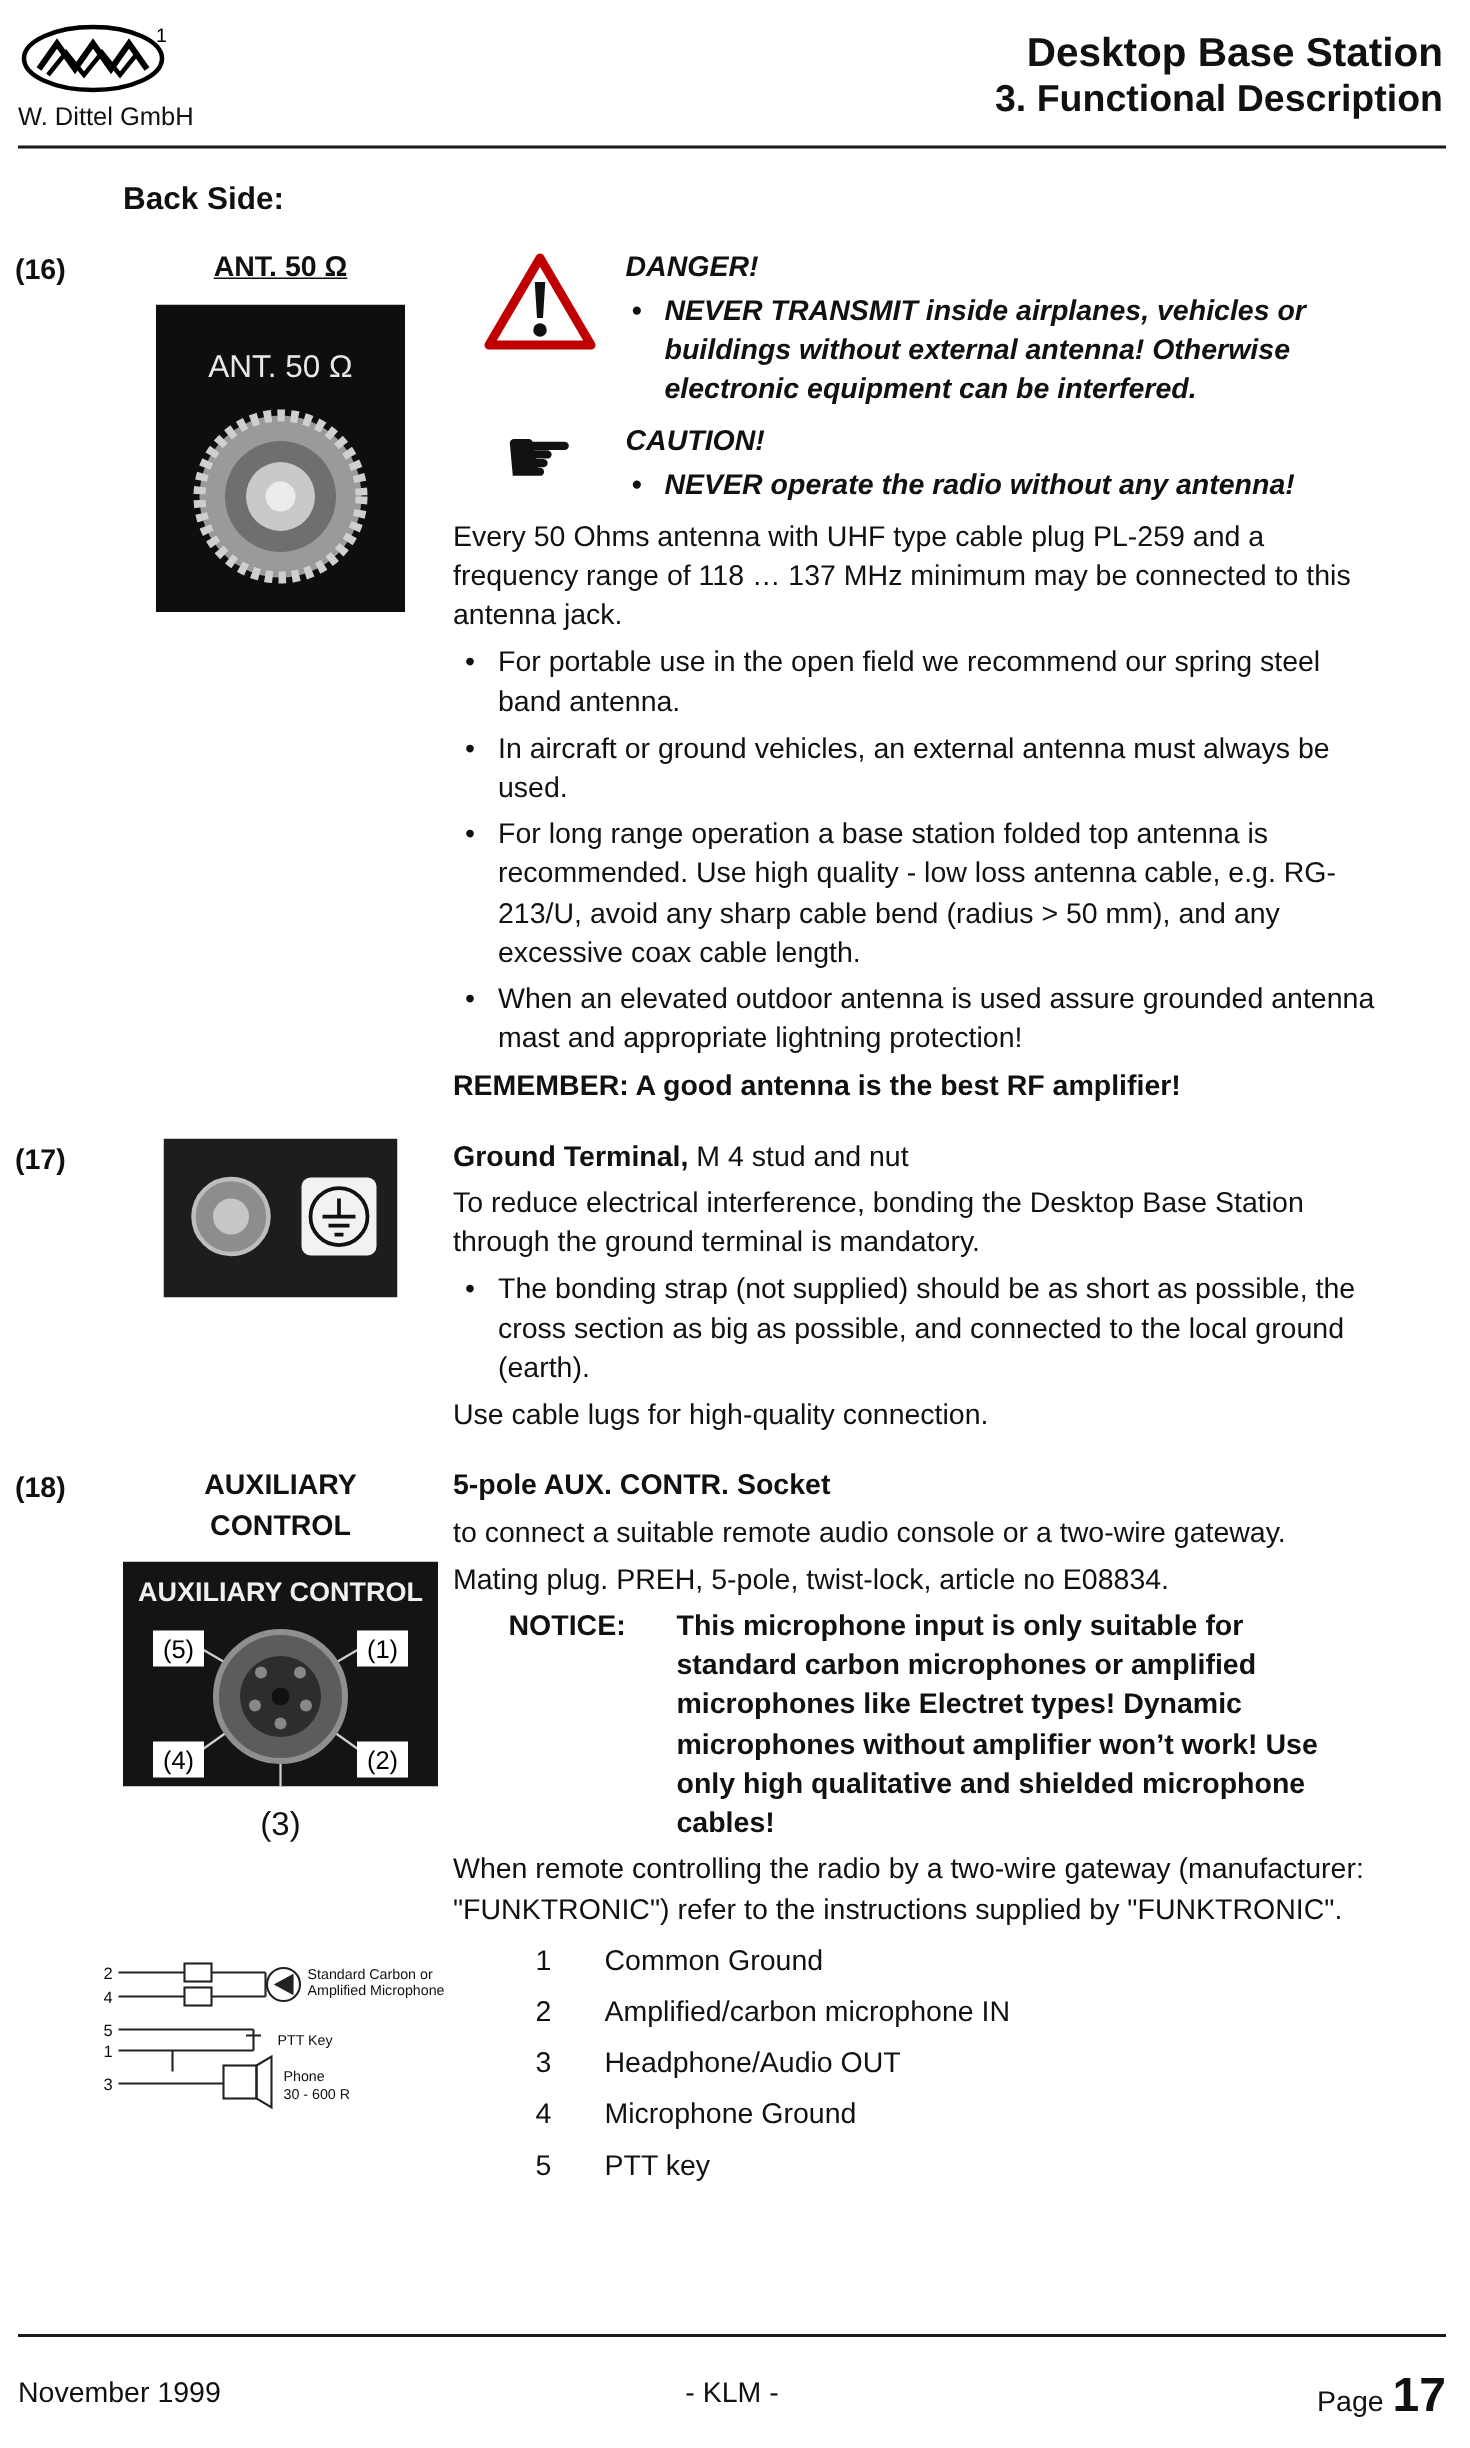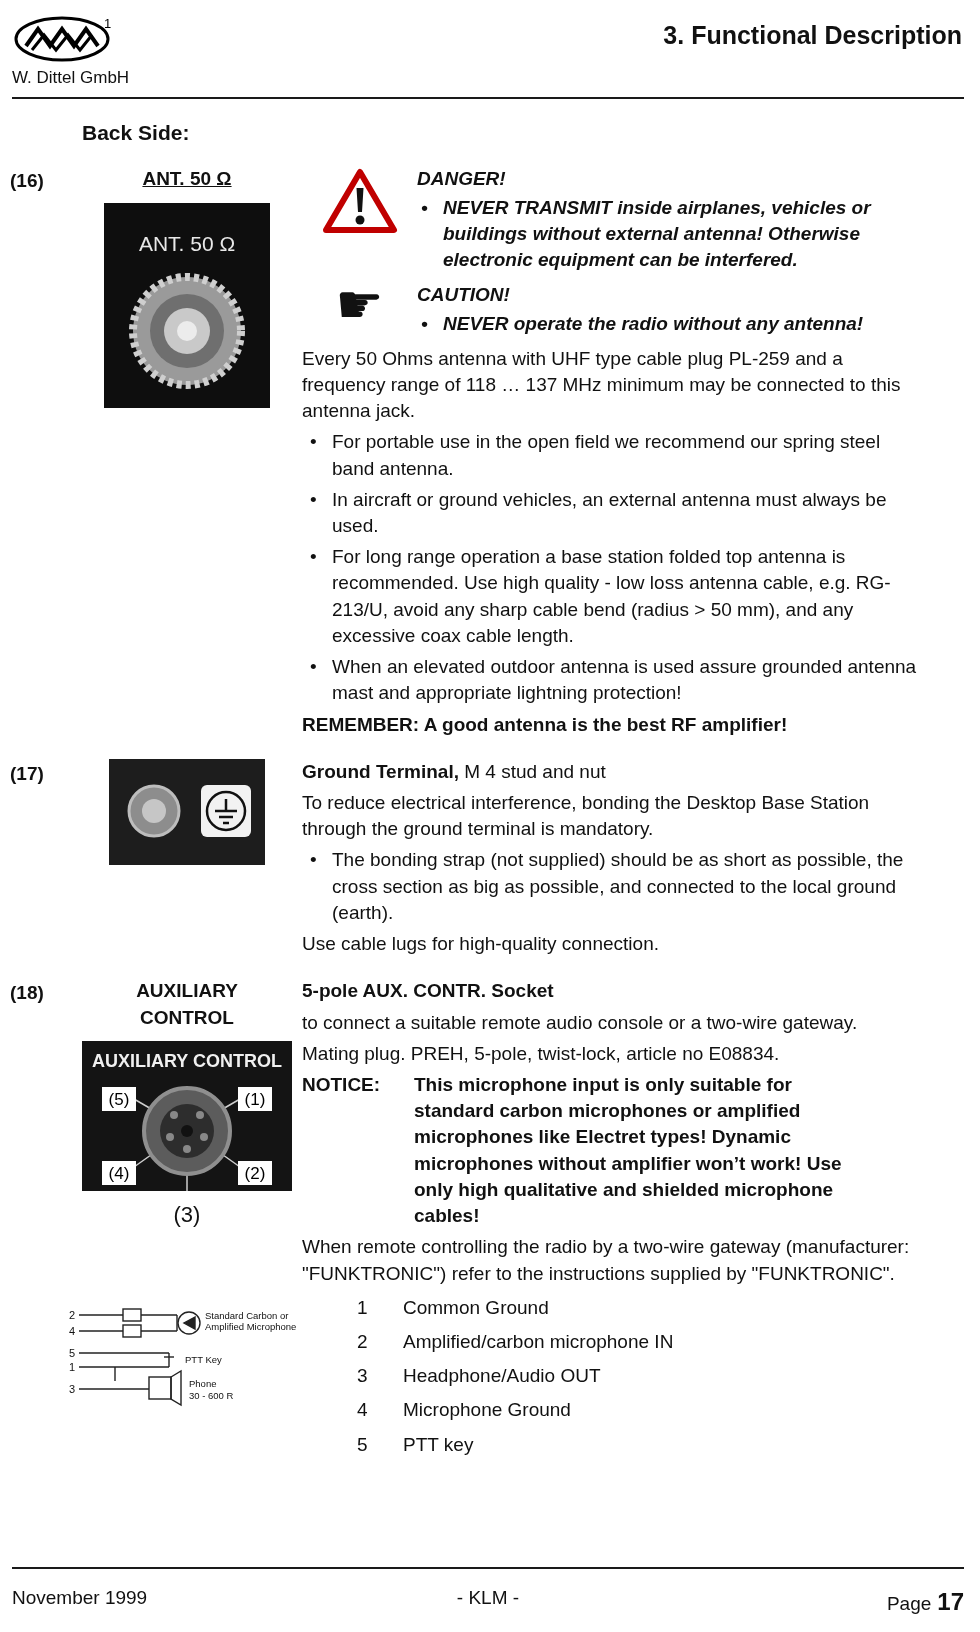--- a/index.html
+++ b/index.html
@@ -46,54 +46,55 @@
   .hand-glyph { font-family: "DejaVu Sans", sans-serif; font-size: 54px; line-height: 46px; color: #111; }
   
   .para { margin: 0 0 5px 0; }
   .bold { font-weight: bold; }
   .bullet-row { position: relative; padding-left: 30px; margin-bottom: 5px; }
   .bullet-row::before { content: "\2022"; position: absolute; left: 8px; top: 0; }
   .warn-bullet.bullet-row { padding-left: 26px; }
   .warn-bullet.bullet-row::before { left: 4px; }
   .remember { font-weight: bold; margin-top: 2px; }
   
-  .notice-row { display: flex; margin: 0 0 5px 0; }
+  .notice-row { display: flex; margin: 0 0 5px 0; justify-content: center; }
   .notice-label { flex: 0 0 112px; font-weight: bold; }
   .notice-text { font-weight: bold; max-width: 432px; }
   
   .pin-list { margin: 8px 0 0 55px; }
   .pin-row { display: flex; margin-bottom: 8px; }
   .pin-num { flex: 0 0 46px; }
   
   .footer-wrap { margin-top: auto; }
   .footer-rule { border-bottom: 2px solid #1a1a1a; margin: 0 2px; }
-  .footer { display: flex; align-items: flex-start; padding: 16px 2px 0 2px; }
+  .footer { display: flex; align-items: center; padding: 16px 2px 0 2px; }
   .footer > * { flex: 1; }
   .footer-center { text-align: center; }
   .footer-right { text-align: right; }
-  .page-num { font-weight: bold; font-size: 24px; margin-left: 6px; }
+  .page-num { font-weight: bold; font-size: 32px; margin-left: 6px; }
   svg text { font-family: "Liberation Sans", sans-serif; }
   .danger-stroke { stroke: #c00000; }
 </style>
 </head>
 <body>
 
 <div class="page">
 
   <header class="header">
     <div class="logo-block">
       <svg class="logo-mark" width="104" height="50" viewBox="0 0 104 50">
         <ellipse cx="50" cy="25" rx="46" ry="21" fill="none" stroke="#000" stroke-width="3"></ellipse>
         <polyline points="14,32 26,15 38,32 50,15 62,32 74,15 86,32" fill="none" stroke="#000" stroke-width="4"></polyline>
         <polyline points="20,36 32,21 44,36 56,21 68,36 80,21" fill="none" stroke="#000" stroke-width="3"></polyline>
         <text x="92" y="14" font-size="13" fill="#000">1</text>
       </svg>
       <div class="logo-name">W. Dittel GmbH</div>
     </div>
     <div class="titles">
+      <div class="doc-title">Desktop Base Station</div>
       <div class="doc-subtitle">3. Functional Description</div>
     </div>
   </header>
   <div class="rule"></div>
 
   <main>
     <h2 class="section-heading">Back Side:</h2>
 
     <section class="item">
       <div class="item-ref">(16)</div>

